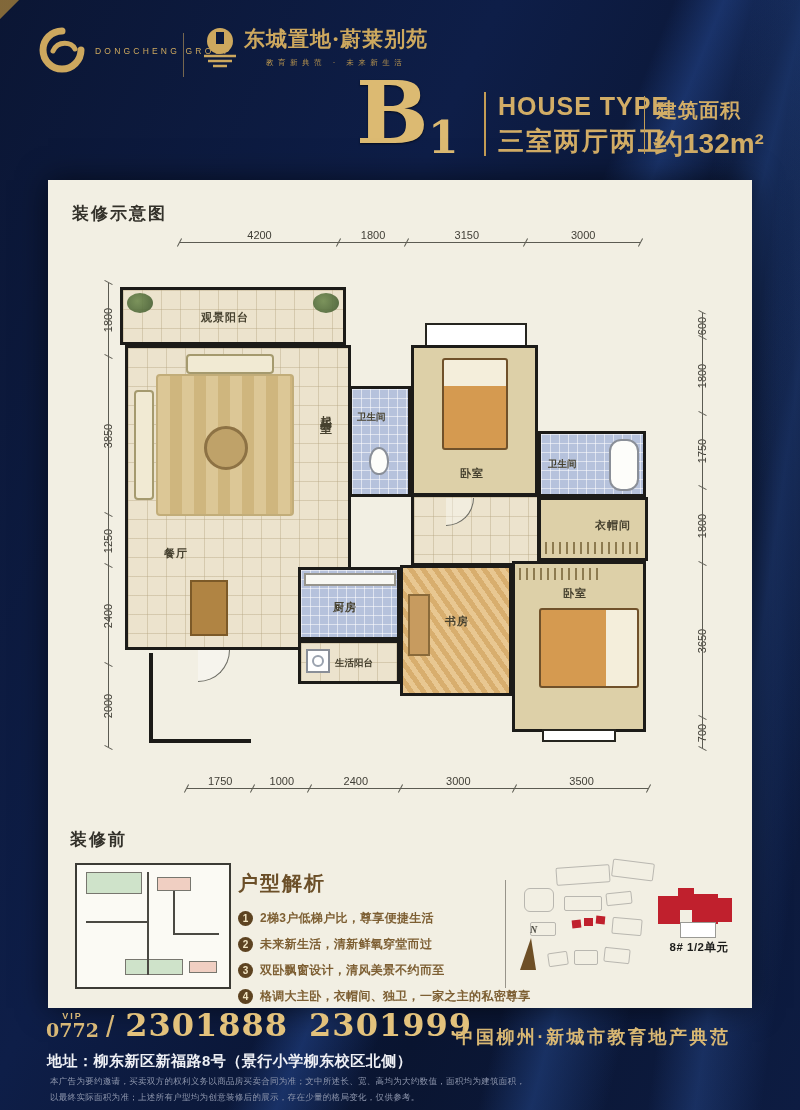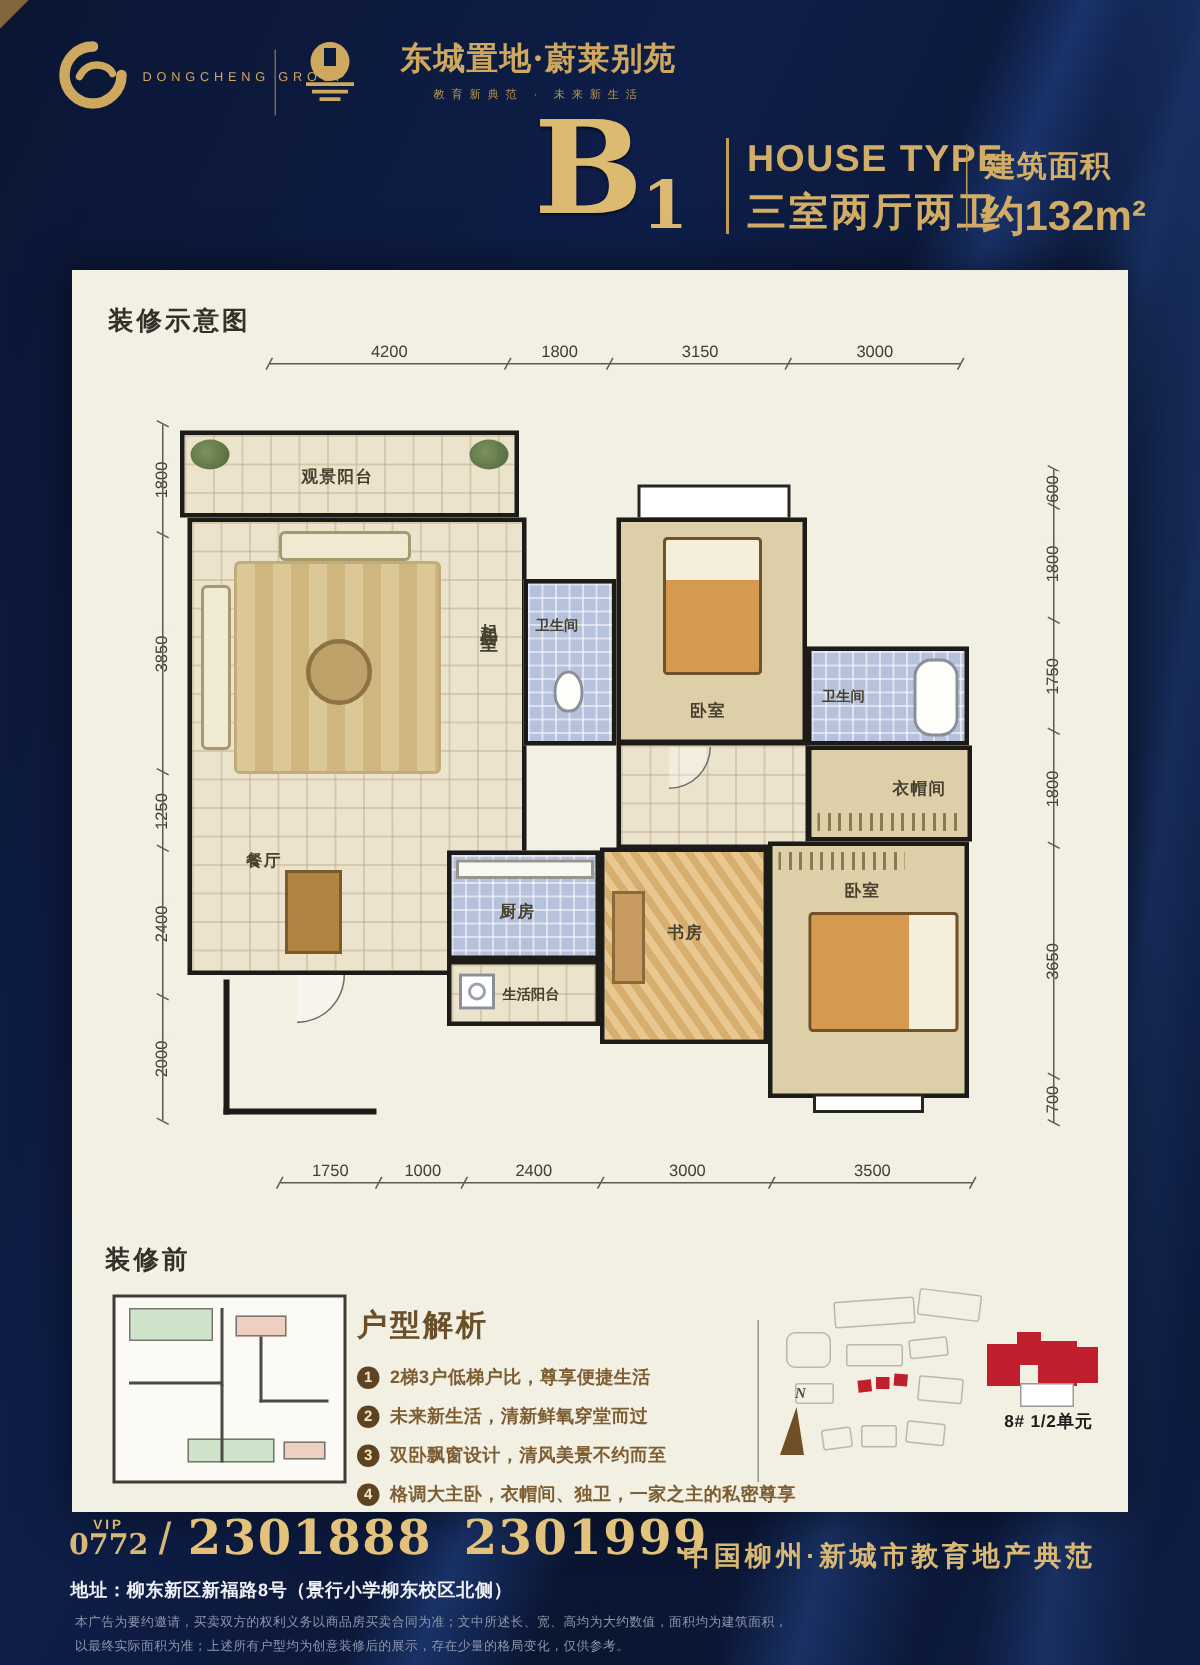--- a/index.html
+++ b/index.html
@@ -10,21 +10,21 @@
       linear-gradient(104deg, rgba(50,100,200,0) 70%, rgba(60,115,215,.28) 75%, rgba(50,100,200,0) 82%),
       linear-gradient(98deg,  rgba(60,110,210,0) 84%, rgba(70,125,225,.22) 89%, rgba(60,110,210,0) 96%),
       linear-gradient(115deg,#0b1634 0%,#0e1e48 38%,#0a1531 68%,#0d1c42 100%);}
   .poster::before{content:"";position:absolute;left:0;top:0;width:90px;height:70px;
     background:linear-gradient(135deg,rgba(150,118,58,.85) 0 13px,rgba(150,118,58,0) 14px);}
   
   .logo-group{position:absolute;left:38px;top:26px;display:flex;align-items:center;gap:9px;}
   .lg-cn{font-size:27px;font-weight:700;color:#cda85e;letter-spacing:5px;line-height:1.1;}
   .lg-en{font-size:8.5px;color:#cda85e;letter-spacing:3.2px;margin-top:2px;}
   .logo-divider{position:absolute;left:183px;top:33px;width:1px;height:44px;background:rgba(205,168,94,.55);}
-  .logo-project{position:absolute;left:198px;top:24px;display:flex;align-items:center;gap:25px;}
+  .logo-project{position:absolute;left:198px;top:24px;display:flex;align-items:center;gap:2px;}
   .lp-name{font-family:"DejaVu Serif","Liberation Serif",serif;font-size:21px;font-weight:700;color:#cda85e;letter-spacing:1px;}
   .lp-tagline{font-size:7.5px;color:#b8954f;letter-spacing:4.5px;margin-top:5px;text-align:center;}
   
   .bt-letter{position:absolute;left:356px;top:70px;font-family:"DejaVu Serif","Liberation Serif",serif;
     font-size:86px;font-weight:700;color:#dcba72;line-height:1;text-shadow:0 1px 2px rgba(0,0,0,.6);}
   .bt-num{position:absolute;left:428px;top:116px;font-family:"DejaVu Serif","Liberation Serif",serif;
     font-size:44px;font-weight:700;color:#dcba72;line-height:1;}
   .t-div1{position:absolute;left:484px;top:92px;width:2px;height:64px;background:#c49d55;}
   .ht-en{position:absolute;left:498px;top:92px;font-size:25px;font-weight:700;color:#d2ad66;letter-spacing:1px;}
   .ht-cn{position:absolute;left:498px;top:124px;font-size:26px;font-weight:700;color:#d2ad66;letter-spacing:2px;}
@@ -110,21 +110,21 @@
   .unit-label{position:absolute;left:136px;top:84px;width:110px;text-align:center;font-size:11.5px;font-weight:700;color:#1d1d1b;letter-spacing:.5px;}
   
   .footer{position:absolute;left:0;top:1008px;width:800px;height:102px;}
   .vip-row{position:absolute;left:46px;top:2px;display:flex;align-items:flex-end;gap:7px;}
   .vip-stack{text-align:center;}
   .vip-label{display:block;font-size:9px;font-weight:700;color:#d8b877;letter-spacing:2px;}
   .vip-code{display:block;font-family:"DejaVu Serif","Liberation Serif",serif;font-size:19px;font-weight:700;color:#d8b877;line-height:1;}
   .vip-slash{font-size:30px;color:#d8b877;line-height:.9;}
   .phone{font-family:"DejaVu Serif","Liberation Serif",serif;font-size:32px;font-weight:700;color:#e3c27c;line-height:.95;letter-spacing:1px;margin-left:4px;}
   .phone + .phone{margin-left:14px;}
-  .address{position:absolute;left:47px;top:44px;font-size:12px;font-weight:600;color:#eef0f5;letter-spacing:.5px;}
+  .address{position:absolute;left:47px;top:44px;font-size:15px;font-weight:600;color:#eef0f5;letter-spacing:.5px;}
   .slogan{position:absolute;left:418px;top:17px;width:350px;text-align:center;font-size:18px;font-weight:700;color:#d9b873;letter-spacing:2.5px;}
   .disc{position:absolute;left:50px;font-size:8.5px;color:#8e96ad;letter-spacing:.3px;}
   .disc1{top:68px;} .disc2{top:84px;}
 </style>
 </head>
 <body>
 
 <div class="poster">
 
   <div class="logo-group">
@@ -239,21 +239,21 @@
       <i class="fx plant" style="right:4px;top:3px;"></i>
       <span class="rm-label" style="left:78px;top:20px;">观景阳台</span>
     </div>
 
     <div class="room tile-beige" style="left:77px;top:165px;width:226px;height:305px;">
       <i class="fx rug" style="left:28px;top:26px;width:138px;height:142px;"></i>
       <i class="fx rtable" style="left:76px;top:78px;width:44px;height:44px;"></i>
       <i class="fx sofa" style="left:58px;top:6px;width:88px;height:20px;"></i>
       <i class="fx sofa" style="left:6px;top:42px;width:20px;height:110px;"></i>
       <span class="rm-label lbl-living">起居室</span>
-      <span class="rm-label" style="left:36px;top:218px;">餐厅</span>
+      <span class="rm-label" style="left:36px;top:198px;">餐厅</span>
       <i class="fx dtable" style="left:62px;top:232px;width:38px;height:56px;"></i>
     </div>
 
     <div class="room tile-blue" style="left:301px;top:206px;width:62px;height:111px;">
       <span class="rm-label small" style="left:5px;top:22px;">卫生间</span>
       <i class="fx toilet" style="left:17px;top:58px;width:20px;height:28px;"></i>
     </div>
 
     <i class="fx baywin" style="left:377px;top:143px;width:102px;height:24px;position:absolute;"></i>
     <div class="room floor-tan" style="left:363px;top:165px;width:127px;height:151px;">

